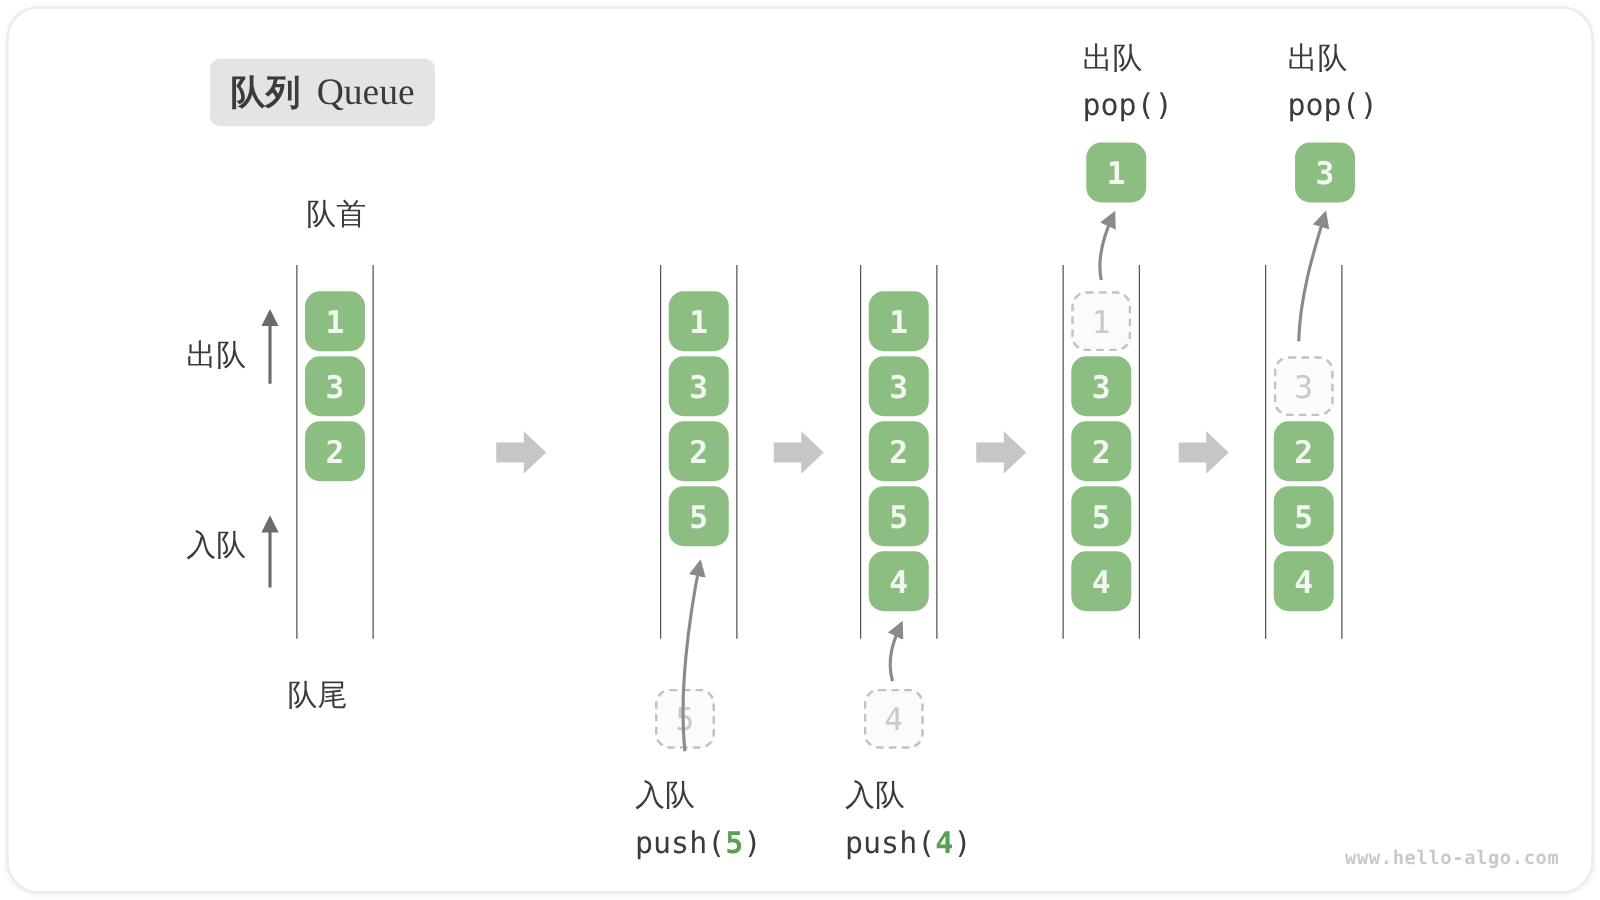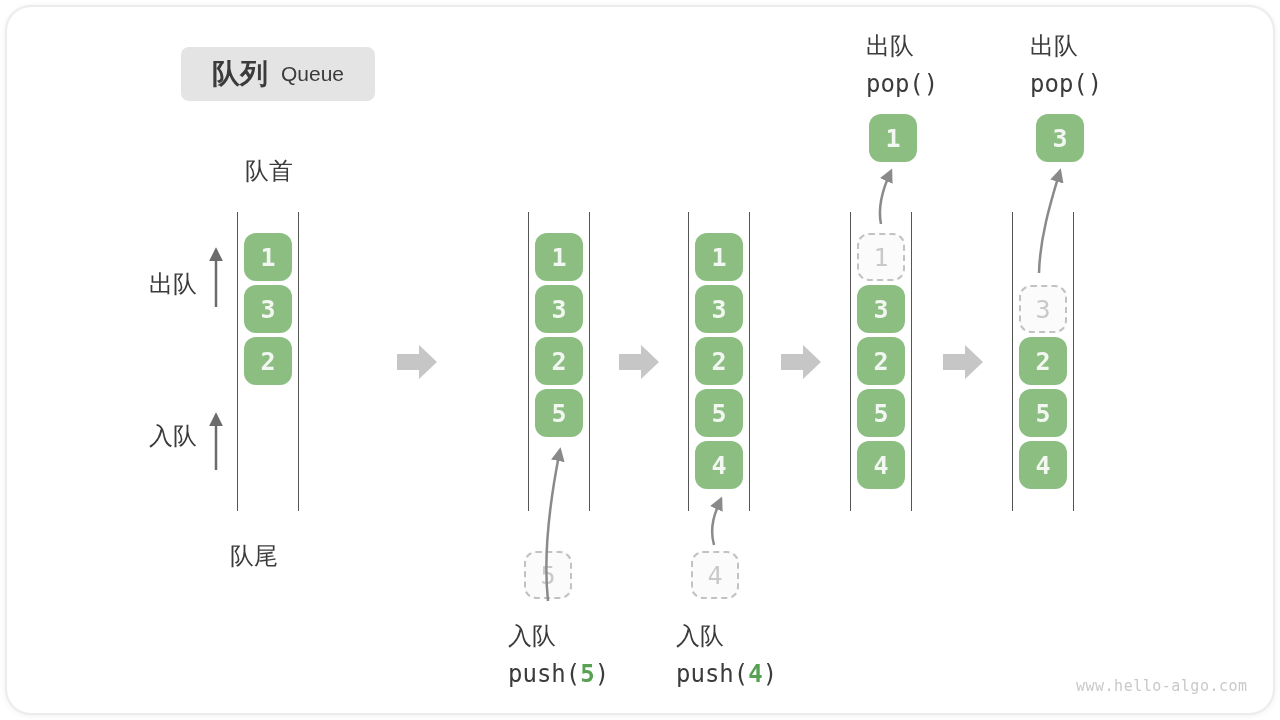--- a/index.html
+++ b/index.html
@@ -9,26 +9,26 @@
   .card {
     position: absolute; left: 5px; top: 5px; width: 1270px; height: 710px;
     background: #ffffff; border: 2px solid #ececec; border-radius: 26px;
     box-shadow: 0 1px 6px rgba(0,0,0,0.06);
   }
 
   .abs { position: absolute; }
 
   
   .badge {
-    left: 181px; top: 47px; width: 194px; height: 54px;
+    left: 168px; top: 47px; width: 180px; height: 54px;
     background: #e4e4e4; border-radius: 8px;
     display: flex; align-items: center; justify-content: center; gap: 13px;
   }
   .badge .zh { font-size: 28px; font-weight: 700; color: #3b3b3b; }
-  .badge .en { font-family: Liberation Sans, sans-serif; font-size: 21px; color: #3b3b3b; }
+  .badge .en { font-family: Liberation Serif, serif; font-size: 30px; color: #3b3b3b; }
 
   .lbl-bold { font-size: 24px; font-weight: 400; color: #3b3b3b; white-space: nowrap; }
 
   
   .col {
     position: absolute; top: 212px; height: 299px; width: 62px;
     border-left: 1.5px solid #555555; border-right: 1.5px solid #555555;
     padding-top: 21px;
   }
   .cell {
@@ -54,21 +54,21 @@
     font-family: "DejaVu Sans Mono", monospace; font-size: 25px; }
 
   
   .op-block { position: absolute; display: flex; flex-direction: column; gap: 8px; }
   .op-zh { font-size: 24px; font-weight: 500; color: #3b3b3b; }
   .op-code { font-family: "DejaVu Sans Mono", monospace; font-size: 24px; color: #3b3b3b; white-space: nowrap; text-align: right; }
   .op-code .arg { color: var(--accent-green, #57a152); font-weight: 700; }
 
   .watermark {
     left: 1076px; top: 677px; font-family: "DejaVu Sans Mono", monospace;
-    font-size: 15px; color: #c9c9c9; letter-spacing: 0.5px;
+    font-size: 15px; color: #c9c9c9; letter-spacing: 0.5px; font-weight: bold;
   }
 
   svg.overlay { position: absolute; left: 0; top: 0; width: 1280px; height: 720px; pointer-events: none; }
 </style>
 </head>
 <body>
 
 <div class="card"></div>
 
 <div class="abs badge">

